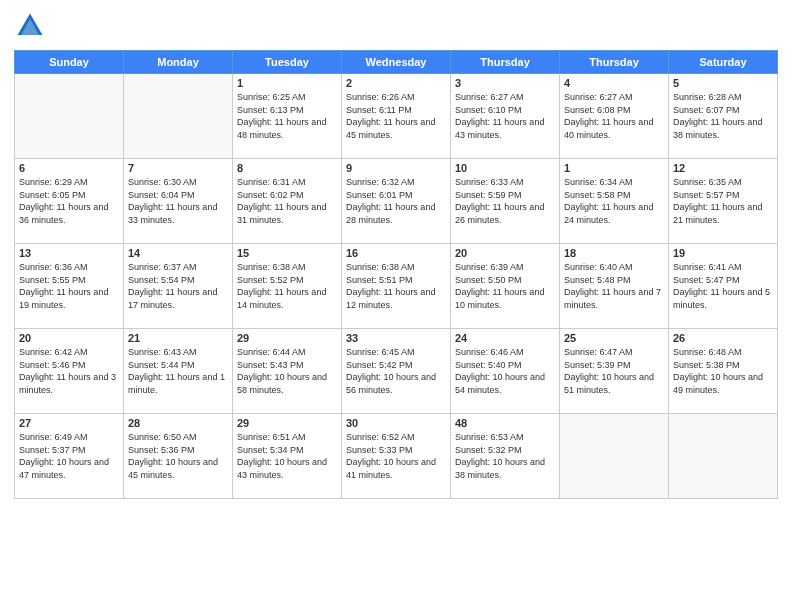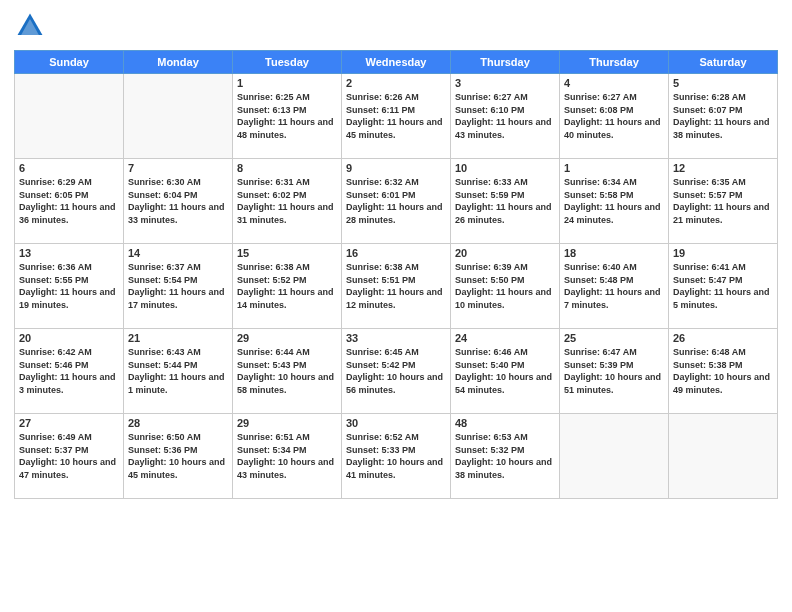--- a/index.html
+++ b/index.html
@@ -87,21 +87,20 @@
     .day-number {
       font-size: 11px;
       font-weight: bold;
       display: block;
       margin-bottom: 2px;
     }
     .day-info {
       line-height: 1.4;
       font-size: 9px;
       color: #333;
-      font-weight: bold;
     }
   </style>
 </head>
 <body>
 
 <div class="page">
   <div class="header">
     <div class="logo">
       <svg class="logo-icon" viewBox="0 0 36 36">
         <polygon points="18,4 32,28 4,28" fill="#1a6fc4"></polygon>

